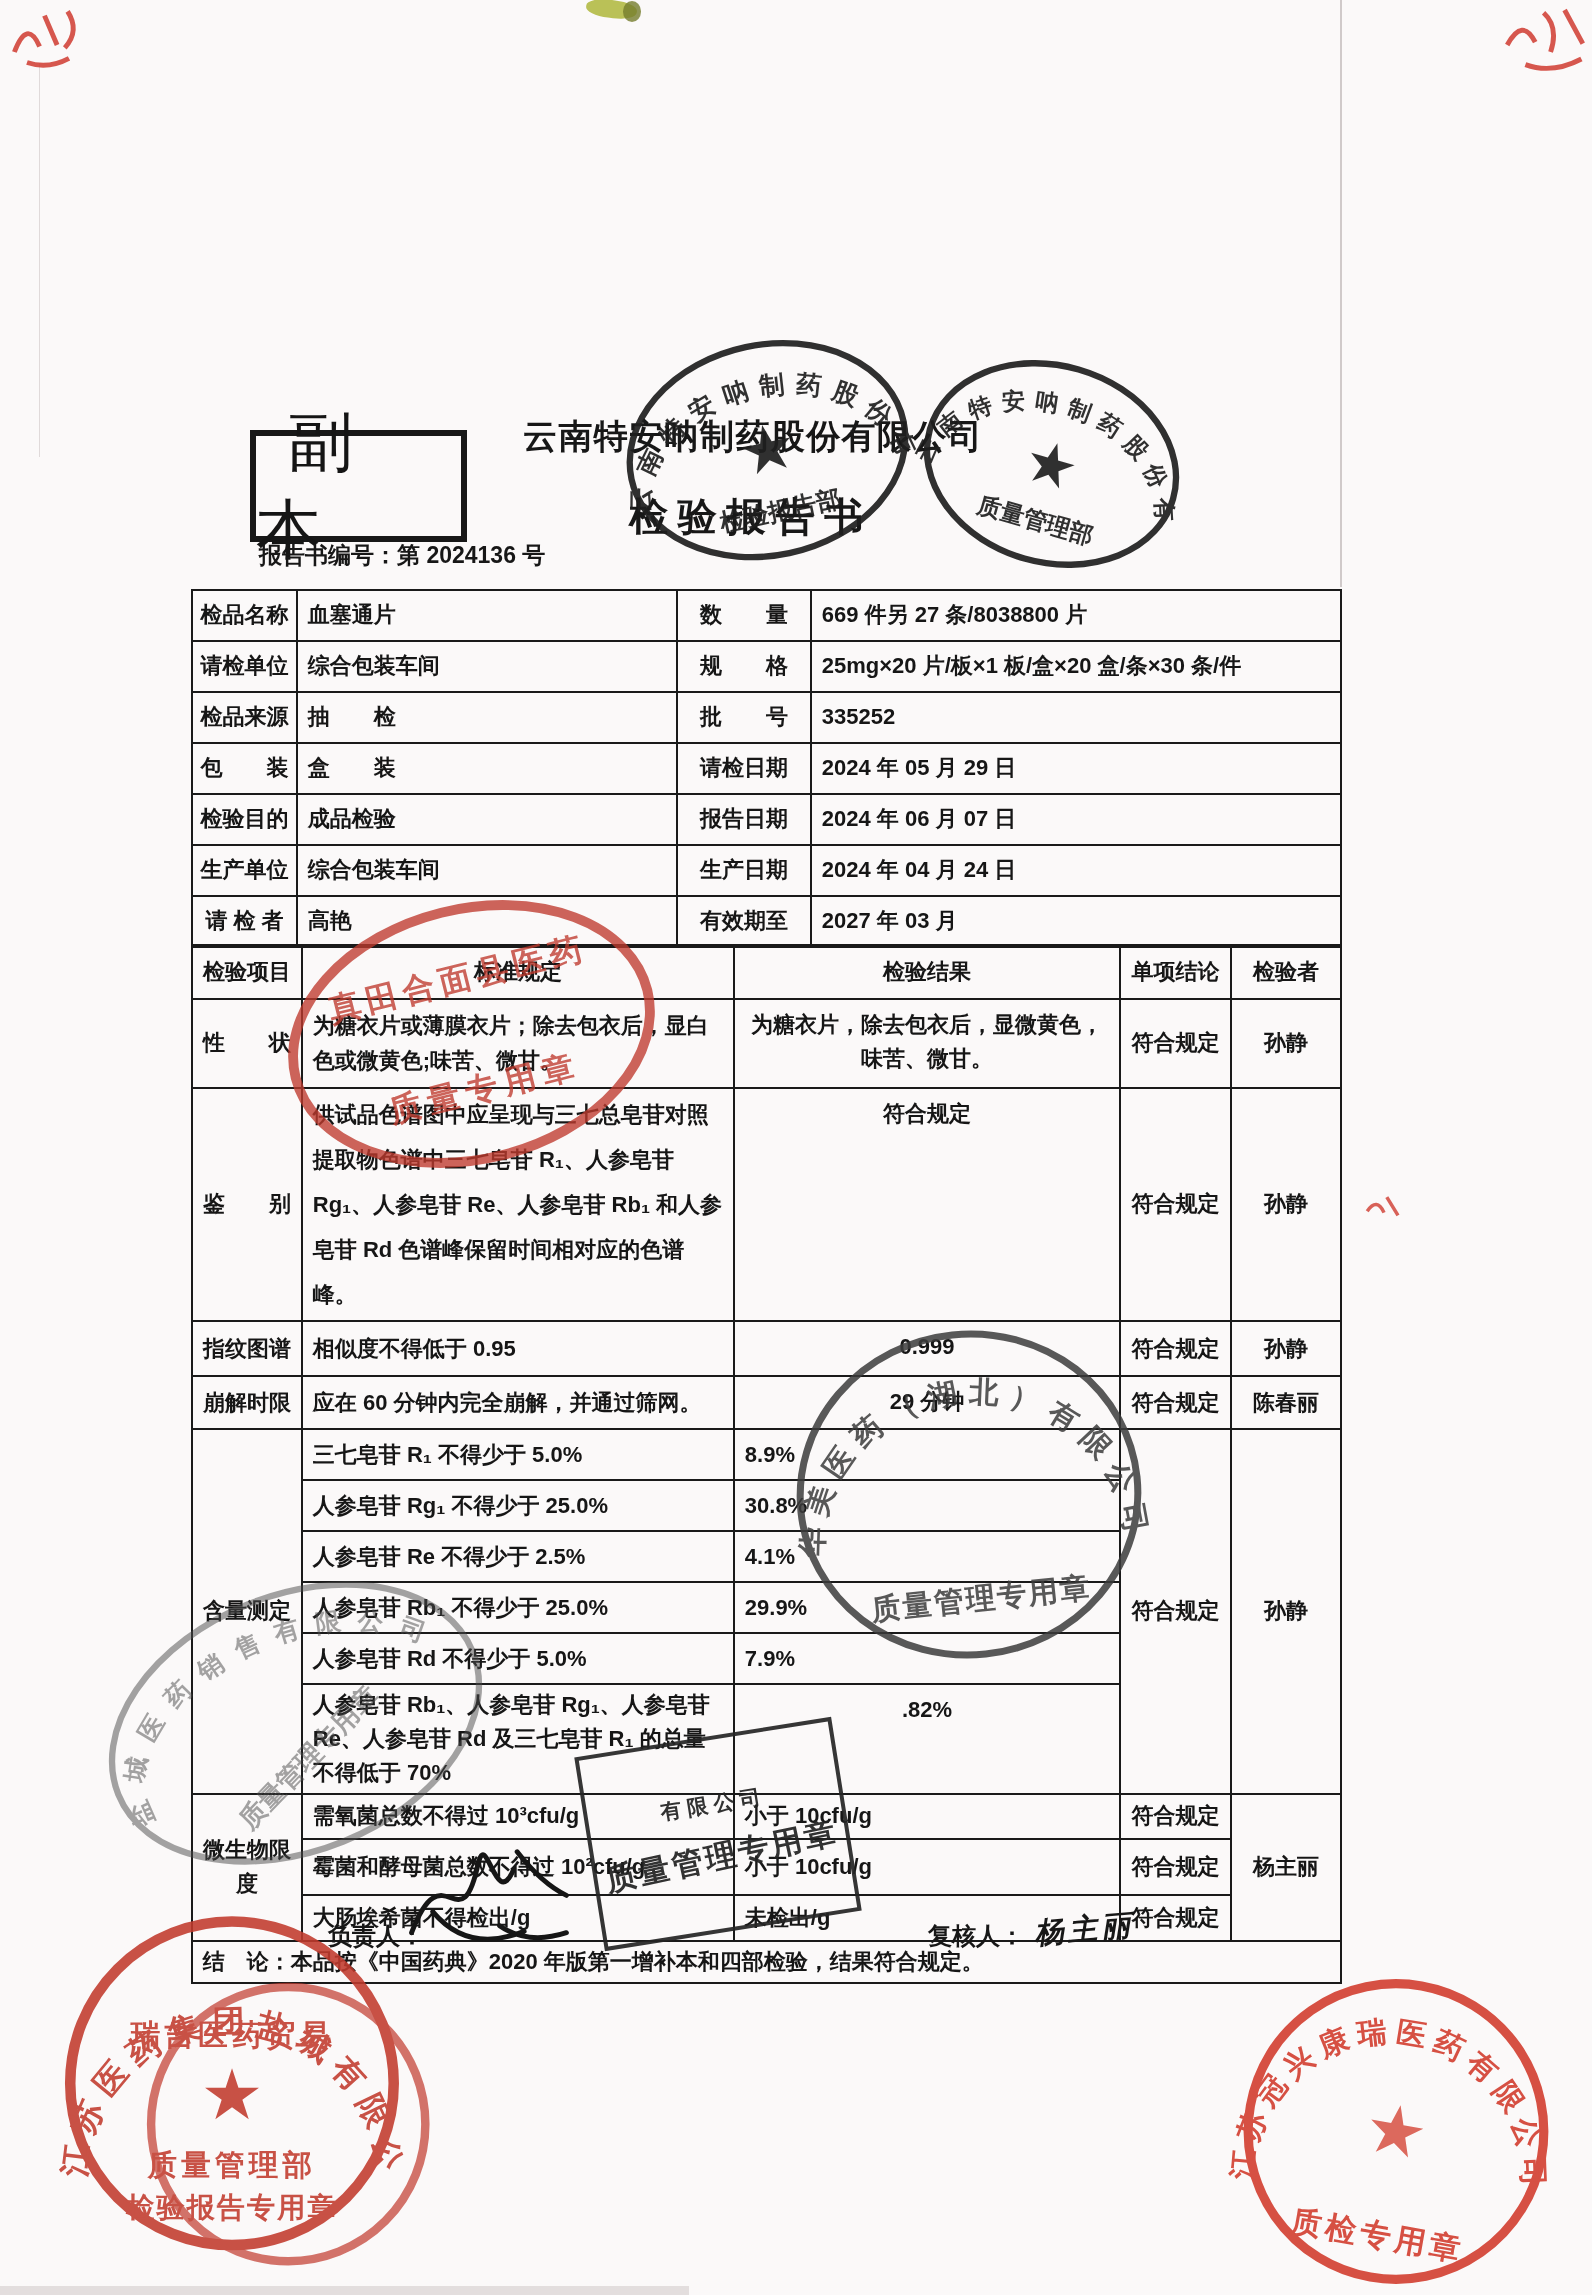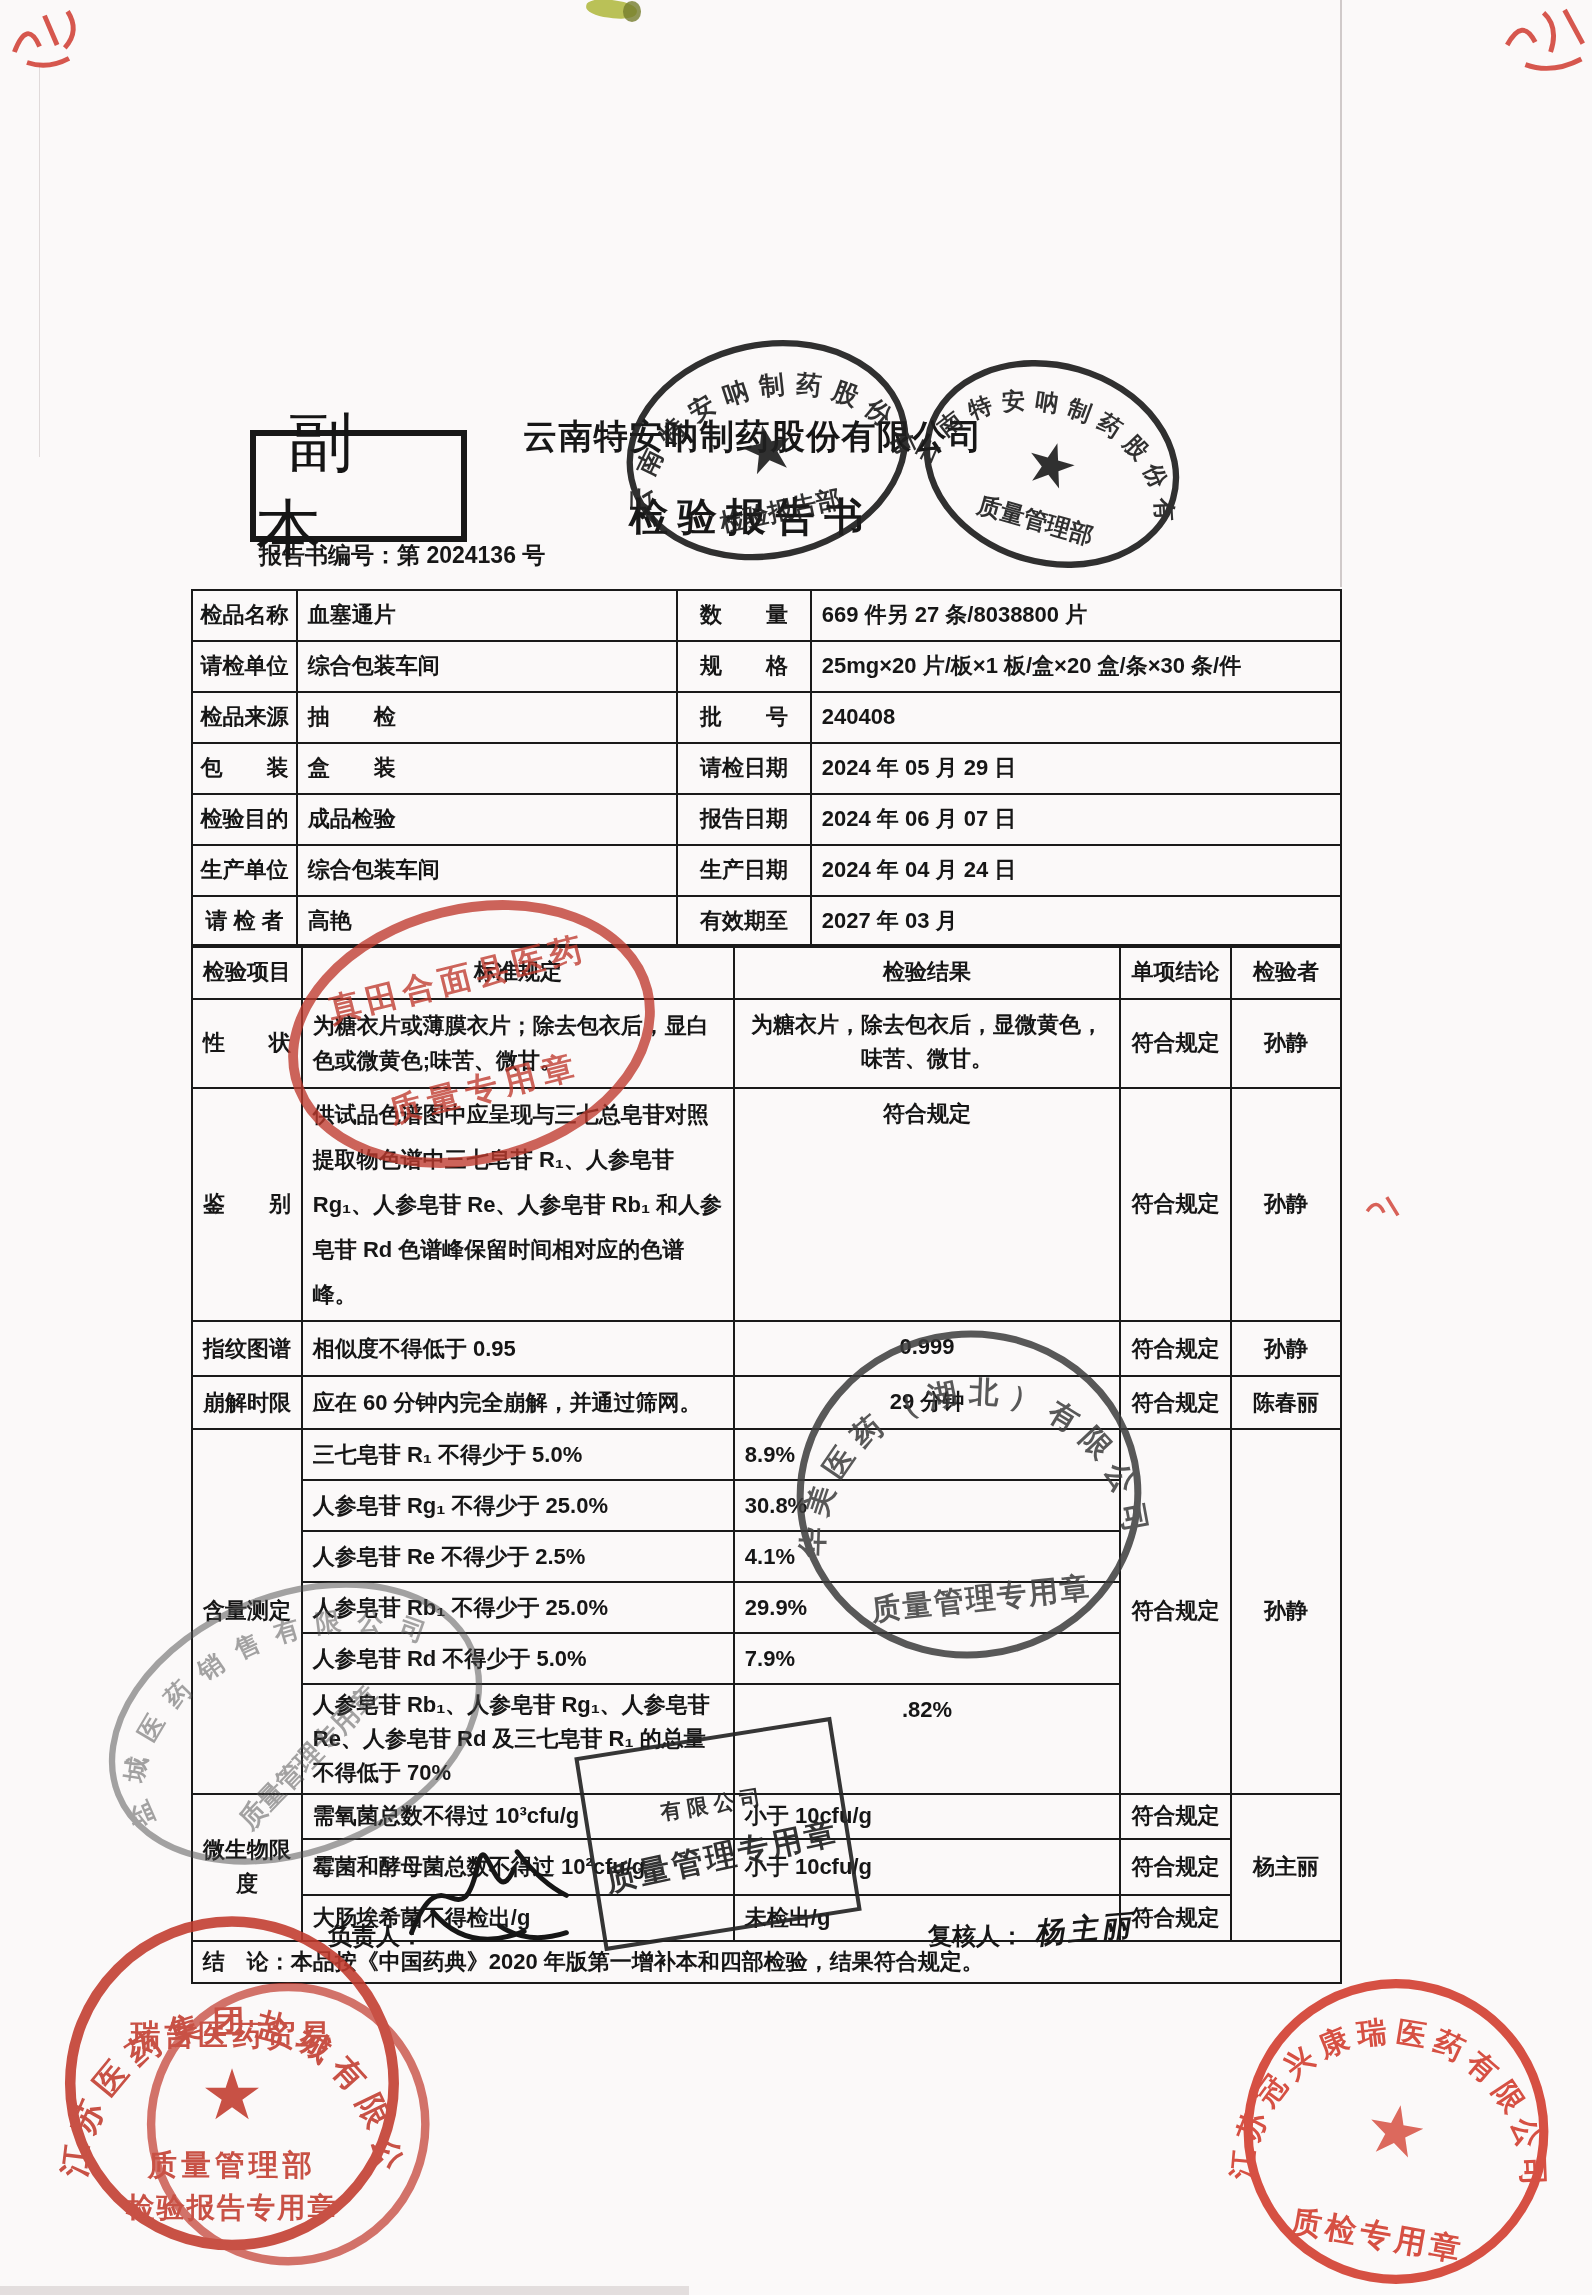--- a/index.html
+++ b/index.html
@@ -95,21 +95,21 @@
     <tr style="height:51px">
       <td class="c">请检单位</td>
       <td>综合包装车间</td>
       <td class="c">规　　格</td>
       <td>25mg×20 片/板×1 板/盒×20 盒/条×30 条/件</td>
     </tr>
     <tr style="height:51px">
       <td class="c">检品来源</td>
       <td>抽　　检</td>
       <td class="c">批　　号</td>
-      <td>240408</td>
+      <td>335252</td>
     </tr>
     <tr style="height:51px">
       <td class="c">包　　装</td>
       <td>盒　　装</td>
       <td class="c">请检日期</td>
       <td>2024 年 05 月 29 日</td>
     </tr>
     <tr style="height:51px">
       <td class="c">检验目的</td>
       <td>成品检验</td>

